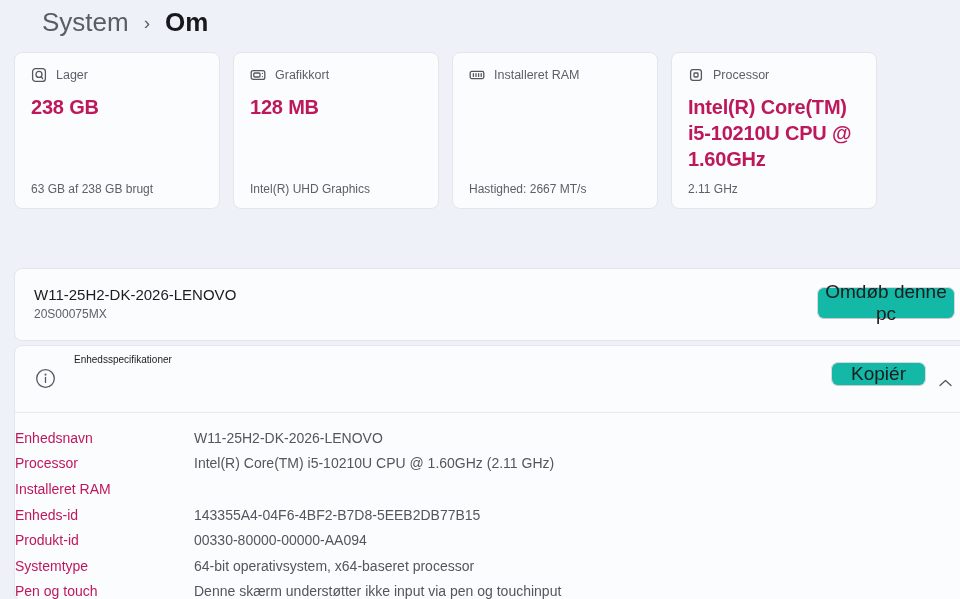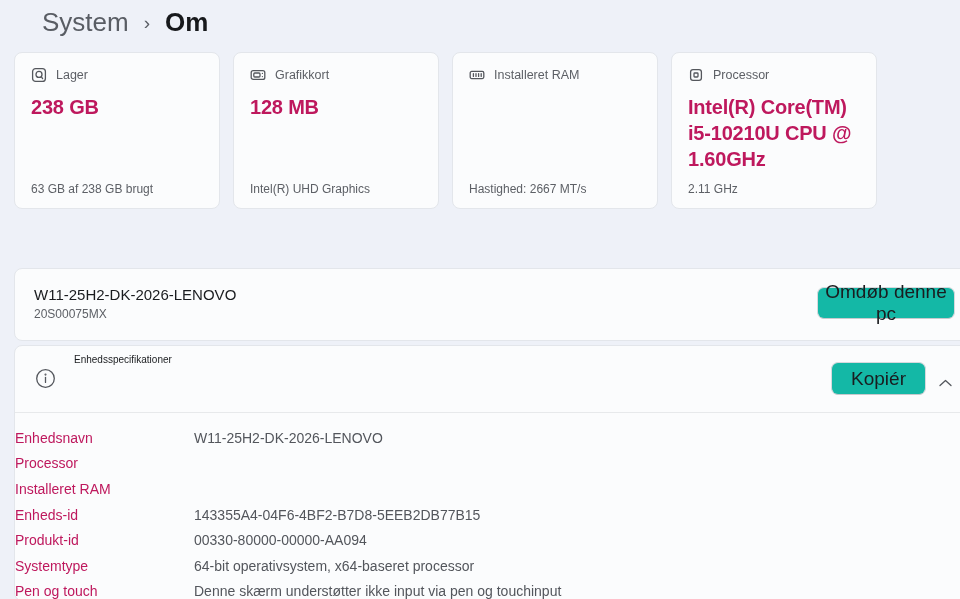--- a/index.html
+++ b/index.html
@@ -62,21 +62,21 @@
     font-size:19px; color:#1a1c1f;
     cursor:pointer;
     display:flex; align-items:center; justify-content:center;
   }
   .rename-btn { position:absolute; right:28px; top:18px; width:138px; height:32px; }
 
   .specs-panel { top:345px; height:256px; }
   .specs-header { position:absolute; left:0; top:0; width:100%; height:66px; }
   .info-icon { position:absolute; left:20px; top:22px; }
   .specs-title { position:absolute; left:59px; top:8px; font-size:10px; color:#1a1c1f;text-align:right; }
-  .copy-btn { position:absolute; right:57px; top:16px; width:95px; height:33px; }
+  .copy-btn { position:absolute; right:57px; top:16px; width:95px; height:24px; }
   .chevron-up { position:absolute; right:31px; top:27px; cursor:pointer; }
   .specs-divider {
     position:absolute; left:0; top:66px; width:100%; height:1px;
     background:#e7e9eb;
   }
   .specs-body { position:absolute; left:0; top:67px; width:100%; padding-top:12px; }
   .spec-row { display:flex; align-items:center; height:25.6px; }
   .spec-label { width:179px; font-size:14px; color:#be185d; flex:none; }
   .spec-value { font-size:14px; color:#53565c; }
 
@@ -177,20 +177,21 @@
   </div>
   <div class="specs-divider"></div>
 
   <div class="specs-body">
     <div class="spec-row">
       <span class="spec-label">Enhedsnavn</span>
       <span class="spec-value">W11-25H2-DK-2026-LENOVO</span>
     </div>
     <div class="spec-row">
       <span class="spec-label">Processor</span>
+      <span class="spec-value">Intel(R) Core(TM) i5-10210U CPU @ 1.60GHz (2.11 GHz)</span>
     </div>
     <div class="spec-row">
       <span class="spec-label">Installeret RAM</span>
     </div>
     <div class="spec-row">
       <span class="spec-label">Enheds-id</span>
       <span class="spec-value">143355A4-04F6-4BF2-B7D8-5EEB2DB77B15</span>
     </div>
     <div class="spec-row">
       <span class="spec-label">Produkt-id</span>

